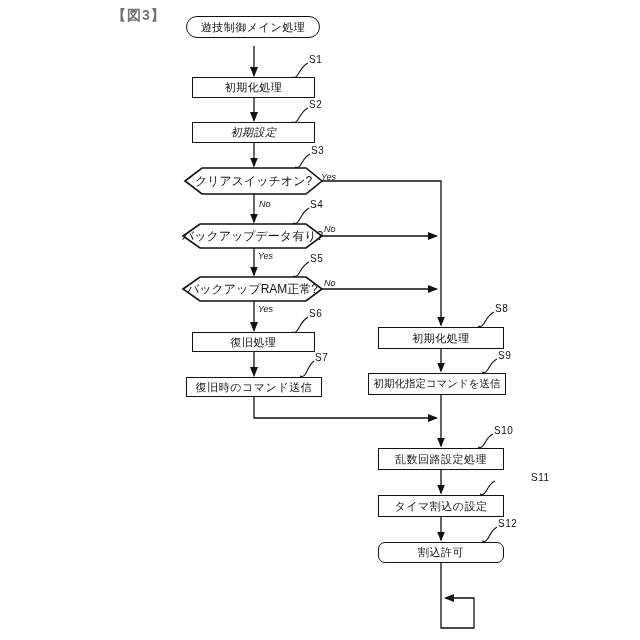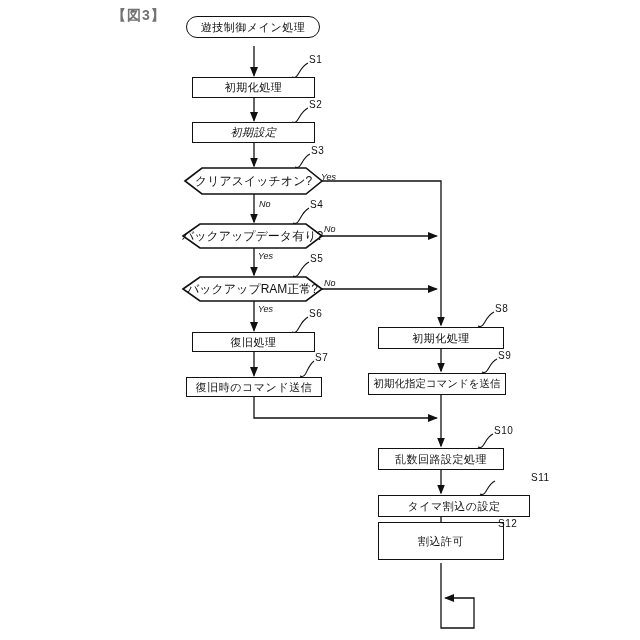--- a/index.html
+++ b/index.html
@@ -89,22 +89,22 @@
   <div class="node rect" style="left:186px;top:377px;width:136px;height:20px;">復旧時のコマンド送信</div>
   <div class="node rect" style="left:192px;top:332px;width:123px;height:20px;">復旧処理</div>
 
   <div class="node hex" style="left:185px;top:168px;width:137px;height:26px;">クリアスイッチオン?</div>
   <div class="node hex" style="left:183px;top:224px;width:139px;height:24px;">バックアップデータ有り?</div>
   <div class="node hex" style="left:183px;top:277px;width:139px;height:24px;">バックアップRAM正常?</div>
 
   <div class="node rect" style="left:378px;top:327px;width:126px;height:22px;">初期化処理</div>
   <div class="node rect tight" style="left:368px;top:373px;width:138px;height:22px;">初期化指定コマンドを送信</div>
   <div class="node rect" style="left:378px;top:448px;width:126px;height:22px;">乱数回路設定処理</div>
-  <div class="node rect" style="left:378px;top:495px;width:152px;height:22px;">タイマ割込の設定</div>
-  <div class="node rect" style="left:378px;top:522px;width:126px;height:38px;">割込許可</div>
+  <div class="node rect" style="left:378px;top:495px;width:126px;height:22px;">タイマ割込の設定</div>
+  <div class="node rect" style="left:378px;top:542px;width:126px;height:21px;border-radius:7px;">割込許可</div>
 
   <div class="step-label" style="left:309px;top:54px;">S1</div>
   <div class="step-label" style="left:309px;top:99px;">S2</div>
   <div class="step-label" style="left:311px;top:145px;">S3</div>
   <div class="step-label" style="left:310px;top:199px;">S4</div>
   <div class="step-label" style="left:310px;top:253px;">S5</div>
   <div class="step-label" style="left:309px;top:308px;">S6</div>
   <div class="step-label" style="left:315px;top:352px;">S7</div>
   <div class="step-label" style="left:495px;top:303px;">S8</div>
   <div class="step-label" style="left:498px;top:350px;">S9</div>

